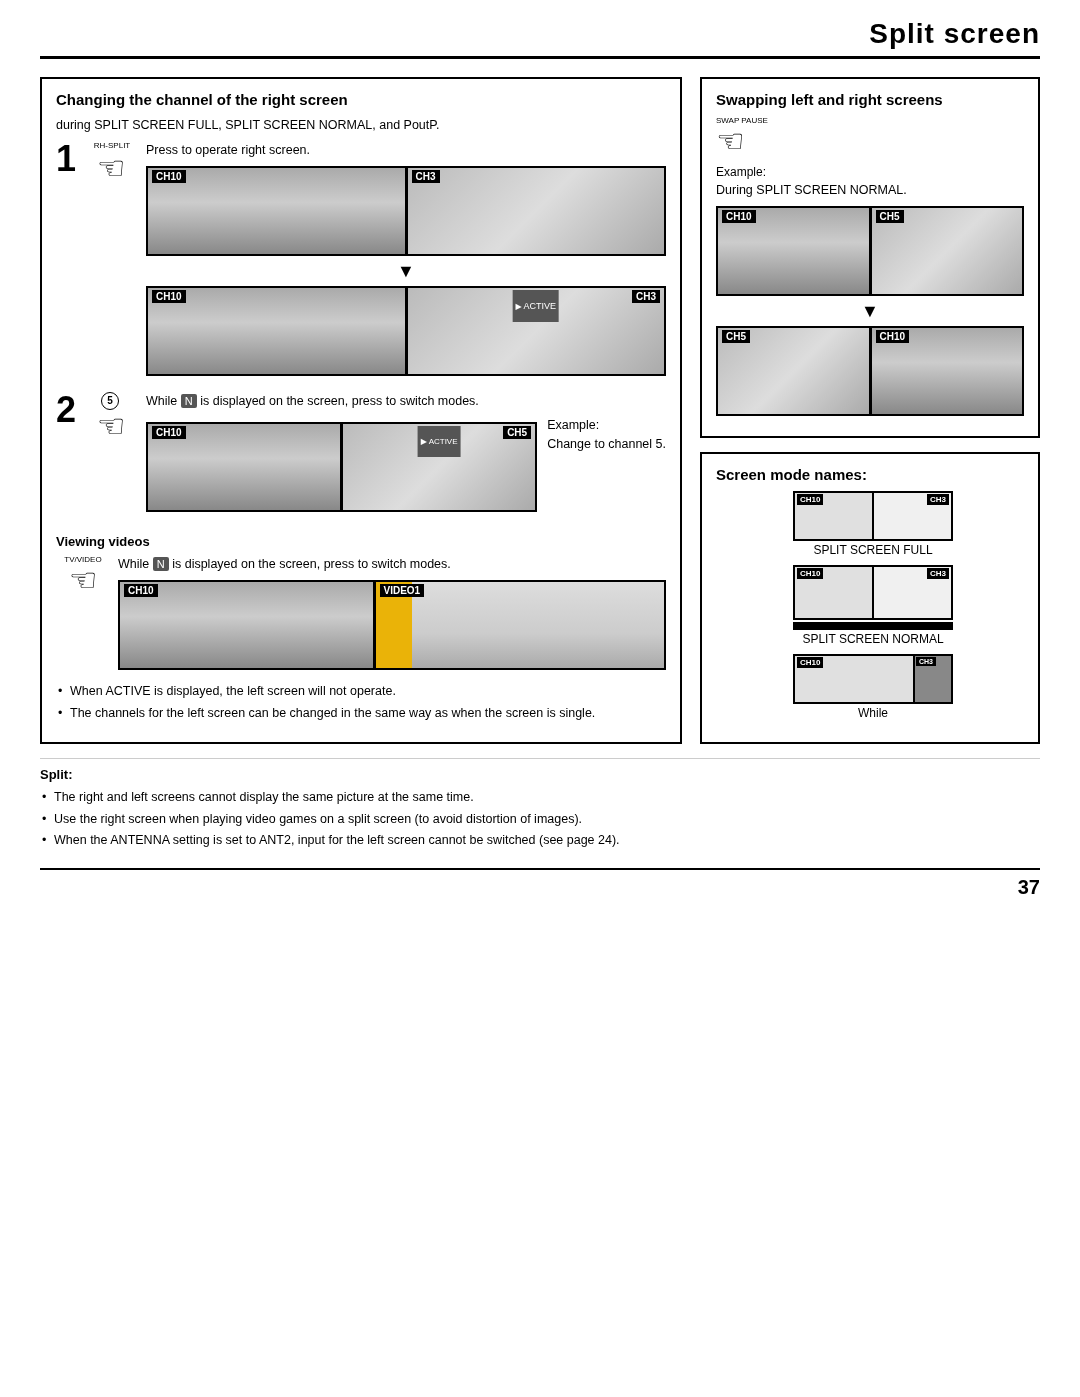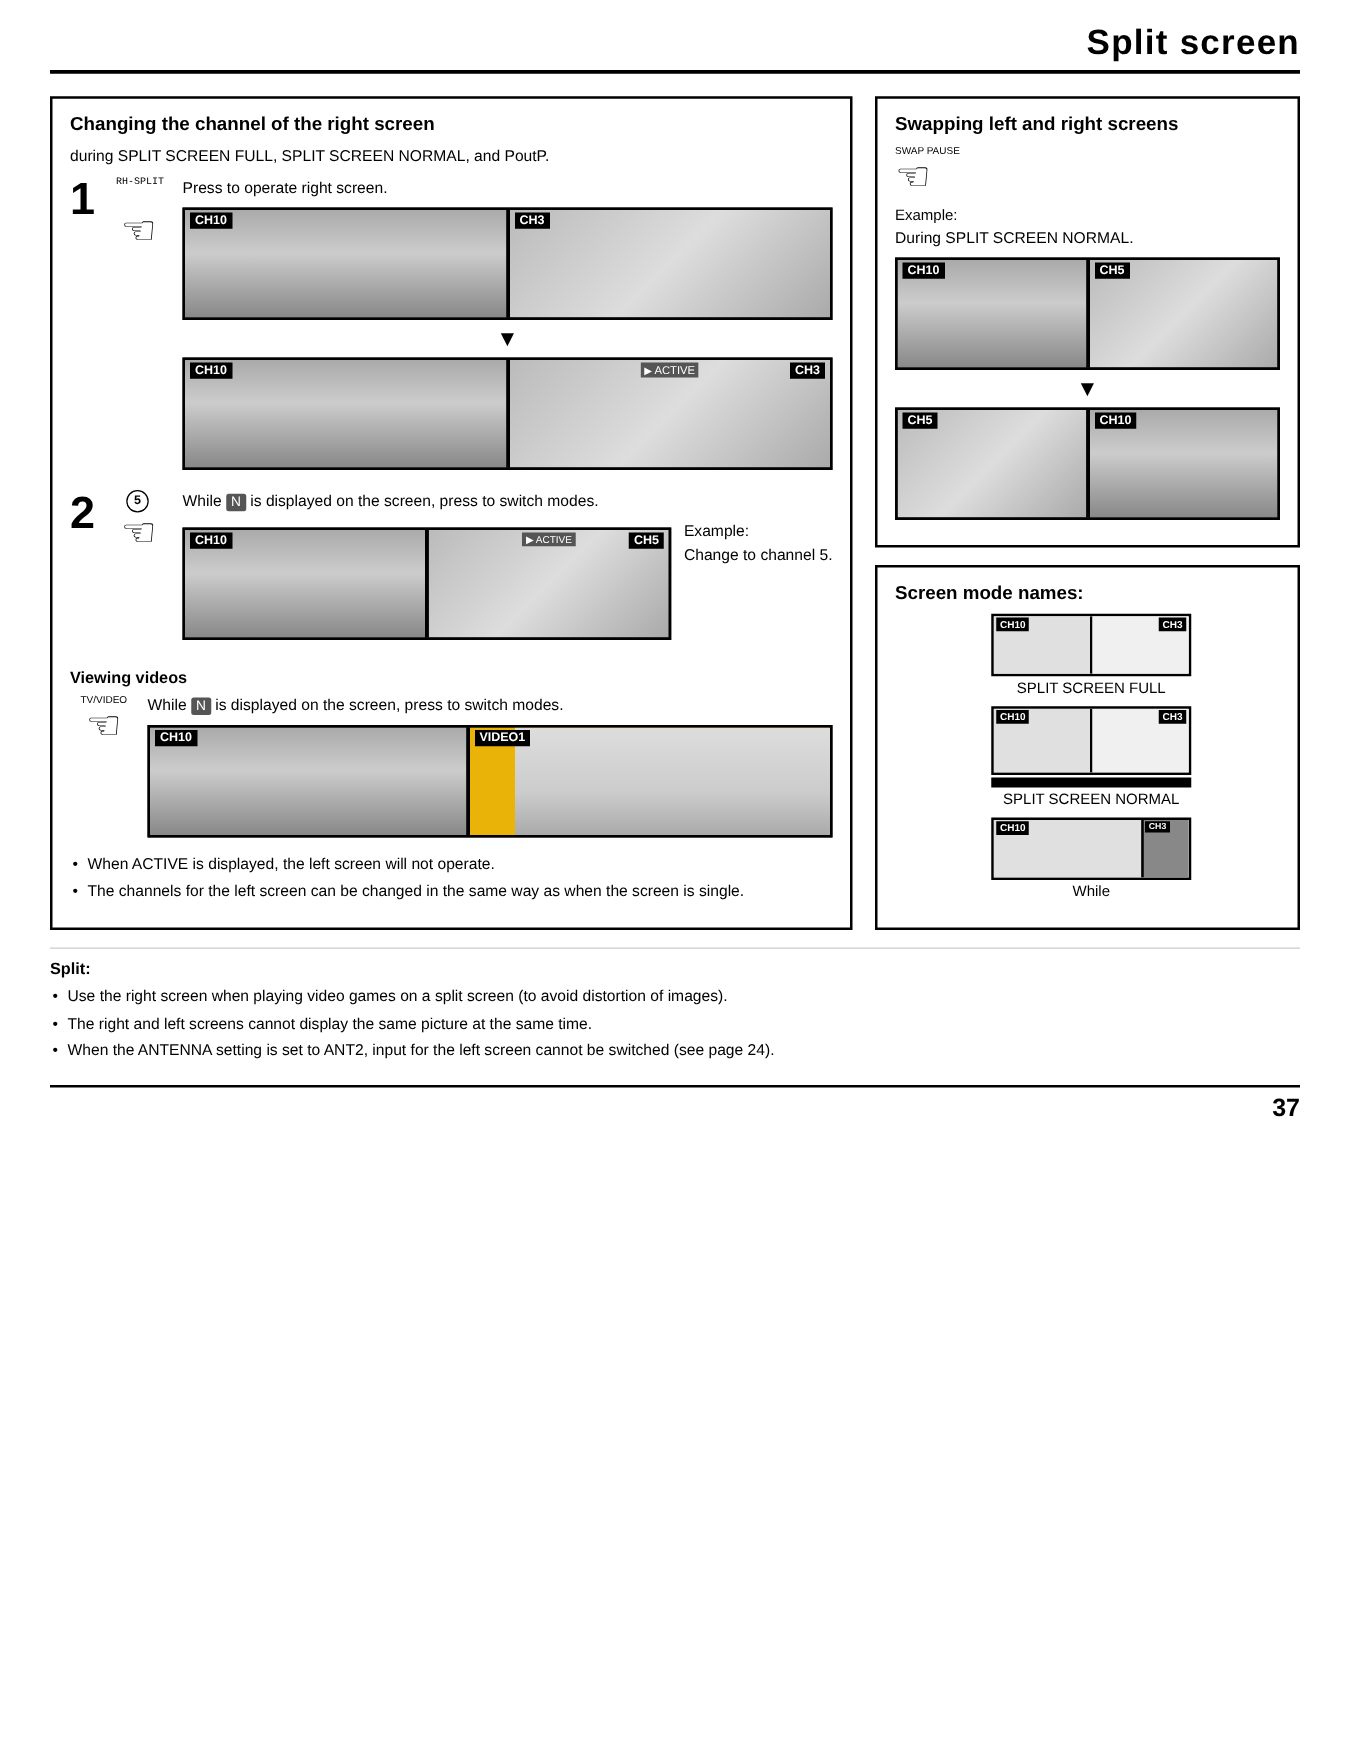--- a/index.html
+++ b/index.html
@@ -84,22 +84,21 @@
     }
     .step-icon-area {
       display: flex;
       flex-direction: column;
       align-items: center;
       min-width: 54px;
     }
     .step-label {
       font-size: 9px;
       text-align: right;
-      margin-bottom: 18px;
-      font-family: Liberation Mono, monospace;
+      margin-bottom: 2px;
     }
     .hand-icon {
       font-size: 32px;
       line-height: 1;
     }
 
     
     .tv-screen {
       border: 2px solid #000;
       background: #222;
@@ -132,21 +131,21 @@
       position: absolute;
       top: 2px;
       left: 4px;
       z-index: 2;
     }
     .ch-label.right { left: auto; right: 4px; }
     .active-label {
       font-size: 9px;
       background: #555;
       color: #fff;
-      padding: 1px 3px;
+      padding: 11px 3px;
       position: absolute;
       top: 2px;
       left: 50%;
       transform: translateX(-50%);
       white-space: nowrap;
       z-index: 2;
       text-align: center;
     }
 
     
@@ -596,21 +595,21 @@
         <div class="mode-name">While</div>
       </div>
     </div>
 
   </div>
 </div>
 
 <div class="notes-section">
   <div class="notes-title">Split:</div>
   <ul class="bullet-list">
+    <li>The right and left screens cannot display the same picture at the same time.</li>
     <li>Use  the right screen when playing video games on a split screen (to avoid distortion of images).</li>
-    <li>The right and left screens cannot display the same picture at the same time.</li>
     <li>When the ANTENNA setting is set to ANT2, input for the left screen cannot be switched (see page 24).</li>
   </ul>
 </div>
 
 <div class="page-footer">
   <span class="page-num">37</span>
 </div>
 
 </body></html>

